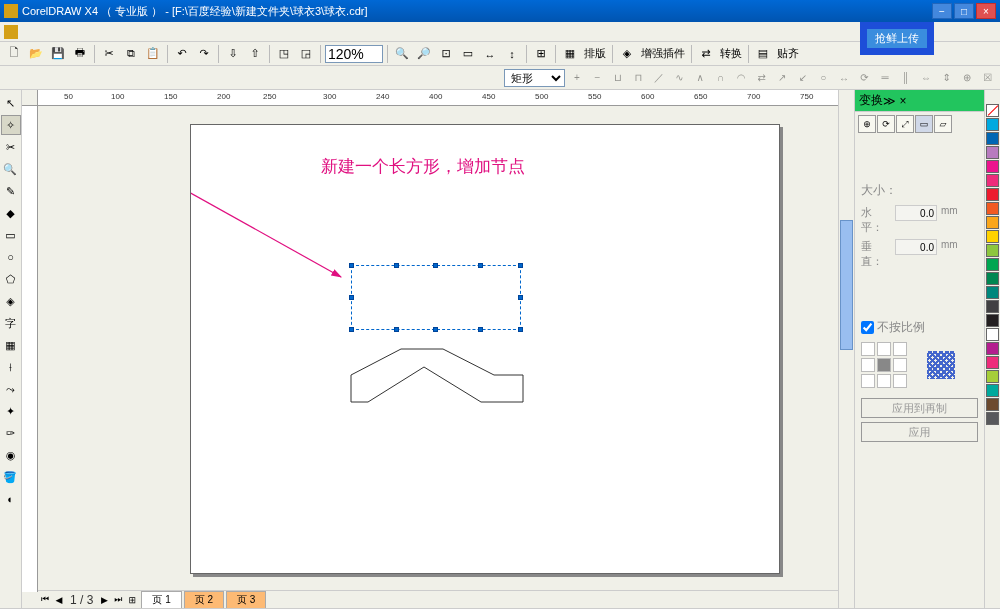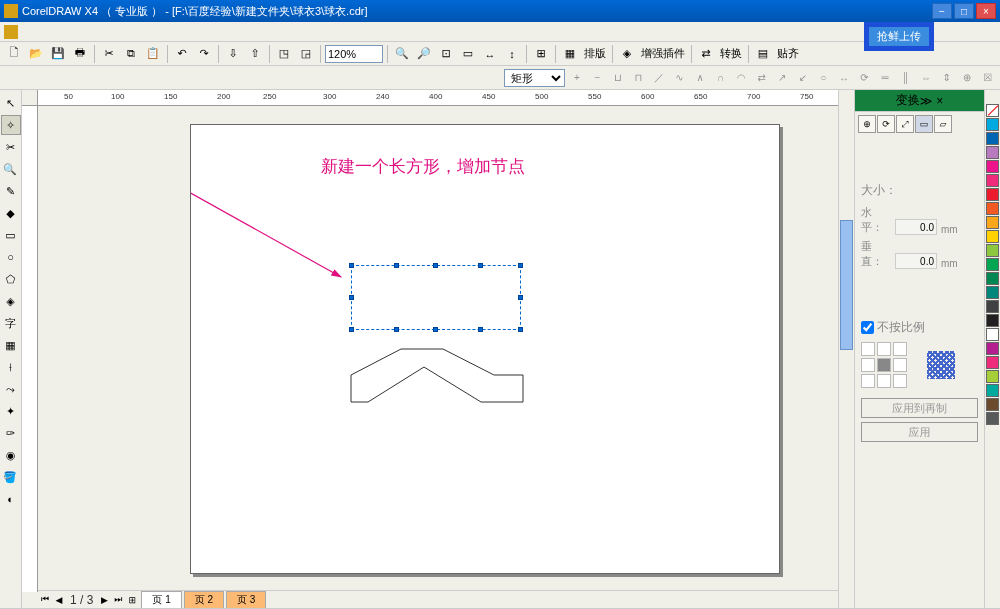--- a/index.html
+++ b/index.html
@@ -8,27 +8,27 @@
     .titlebar { background: linear-gradient(to bottom, #0068d5, #0054b0); height: 22px; display: flex; align-items: center; color: white; padding: 0 4px; }
     .titlebar-icon { width: 14px; height: 14px; background: #d4a017; margin-right: 4px; }
     .titlebar-text { flex: 1; font-size: 11px; }
     .titlebar-buttons { display: flex; gap: 2px; }
     .titlebar-btn { width: 20px; height: 16px; background: #4488dd; border: 1px solid #2266bb; display: flex; align-items: center; justify-content: center; font-size: 10px; color: white; }
     .titlebar-btn.close { background: #e05050; border-color: #c03030; }
     
     .menubar { background: #f0f0e8; height: 20px; display: flex; align-items: center; padding: 0 4px; border-bottom: 1px solid #ccc;}
     .menubar-icon { width: 14px; height: 14px; background: #d4a017; margin-right: 6px; }
     .menu-item { padding: 0 6px; font-size: 11px; cursor: pointer; }
-    .floating-box { position: absolute; right: 66px; top: 22px; background: #3a8dde; color: white; padding: 2px 8px; font-size: 11px; border: 5px solid #1d4ed8;}
+    .floating-box { position: absolute; right: 66px; top: 22px; background: #3a8dde; color: white; padding: 2px 8px; font-size: 11px; border: 7px solid #1d4ed8;}
     .floating-icon { position: absolute; right: 108px; top: 22px; width: 20px; height: 20px; background: #3a8dde; border: 1px solid #2266bb;}
     
     .toolbar { background: #f0f0e8; height: 24px; display: flex; align-items: center; padding: 0 4px; gap: 2px; border-bottom: 1px solid #ccc; }
     .toolbar-btn { width: 20px; height: 20px; display: flex; align-items: center; justify-content: center; border: 1px solid transparent; cursor: pointer; font-size: 11px; }
     .toolbar-sep { width: 1px; height: 18px; background: #bbb; margin: 0 2px; }
-    .zoom-combo { width: 58px; height: 18px; border: 1px solid #7a98b8; background: white; font-size: 11px; padding: 0 2px; }
+    .zoom-combo { width: 58px; height: 18px; border: 1px solid #7a98b8; background: white; font-size: 14px; padding: 0 2px; }
     .toolbar-label { font-size: 11px; padding: 0 2px; }
     
     .propbar { background: #f0f0e8; height: 24px; display: flex; align-items: center; padding: 0 4px; gap: 4px; border-bottom: 1px solid #ccc; }
     .prop-combo { width: 66px; height: 18px; border: 1px solid #7a98b8; background: white; font-size: 11px; padding: 0 2px; margin-left: 500px;}
     .prop-btn { width: 18px; height: 18px; border: 1px solid transparent; opacity: 0.4; display:flex; align-items:center; justify-content:center; font-size:10px;}
     
     .main-area { display: flex; height: 518px; }
     
     .left-toolbox { width: 22px; background: #f0f0e8; display: flex; flex-direction: column; padding-top: 2px; border-right: 1px solid #ccc; }
     .tool-btn { width: 20px; height: 20px; display: flex; align-items: center; justify-content: center; margin: 1px auto; cursor: pointer; font-size: 11px; }
@@ -53,26 +53,26 @@
     .vscroll { width: 16px; background: #f0f0e8; border-left: 1px solid #ccc; position: relative;}
     .vscroll-thumb { position: absolute; left:1px; width: 13px; background: #99bef0; border: 1px solid #6893c9; top: 130px; height: 130px;}
     
     .tabbar { height: 18px; background: #f0f0e8; display: flex; align-items: center; border-top: 1px solid #ccc; font-size: 10px; padding-left: 16px;}
     .nav-btn { width: 14px; height: 14px; display: flex; align-items: center; justify-content: center; cursor: pointer; font-size:9px;}
     .page-indicator { padding: 0 4px; color: #333; }
     .tab { padding: 1px 10px; background: #fdba74; border: 1px solid #aaa; border-bottom: none; margin-left: 2px; cursor: pointer; font-size:10px;}
     .tab.active { background: white; }
     
     .right-dockers { width: 130px; background: #f0f0e8; border-left: 1px solid #ccc; display: flex; flex-direction: column; font-size: 11px;}
-    .docker-header { background: #15803d; padding: 2px 4px; border-bottom: 1px solid #ccc; display: flex; justify-content: center; align-items: center;}
+    .docker-header { background: #22c55e; padding: 2px 4px; border-bottom: 1px solid #ccc; display: flex; justify-content: flex-start; align-items: center;}
     .docker-icons { display: flex; gap: 1px; padding: 3px; }
     .docker-icon-btn { width: 18px; height: 18px; border: 1px solid #999; background: #f8f8f0; display:flex; align-items:center; justify-content:center; font-size:9px;}
     .docker-icon-btn.sel { background: #d0d8e8;}
     .docker-body { padding: 6px; color: #888; margin-top: 40px;}
-    .docker-row { display: flex; align-items: flex-end; margin-bottom: 4px; gap: 4px;}
+    .docker-row { display: flex; align-items: flex-start; margin-bottom: 4px; gap: 4px;}
     .docker-row label { width: 30px; font-size:11px;}
     .docker-input { width: 42px; height: 16px; border: 1px solid #ccc; background: #f4f4f0; font-size: 10px; padding: 0 2px; text-align:right;}
     .docker-unit { font-size: 10px;}
     .docker-check { margin-top: 50px; font-size: 11px; color: #888; display:flex; align-items:center; gap:3px;}
     .anchor-grid { display: grid; grid-template-columns: repeat(3, 14px); gap: 2px; margin: 6px 0;}
     .anchor-cell { width: 14px; height: 14px; border: 1px solid #bbb; background: white;}
     .anchor-cell.sel { background: #888;}
     .anchor-wrap { display:flex; gap:20px; align-items:center;}
     .pattern-box { width: 28px; height: 28px; background: repeating-linear-gradient(45deg, #4466cc 0 2px, transparent 2px 4px), repeating-linear-gradient(-45deg, #4466cc 0 2px, transparent 2px 4px);}
     .docker-apply-btn { width: 100%; height: 20px; border: 1px solid #999; background: #f0f0e8; margin-top: 4px; font-size: 11px; color:#999;}

